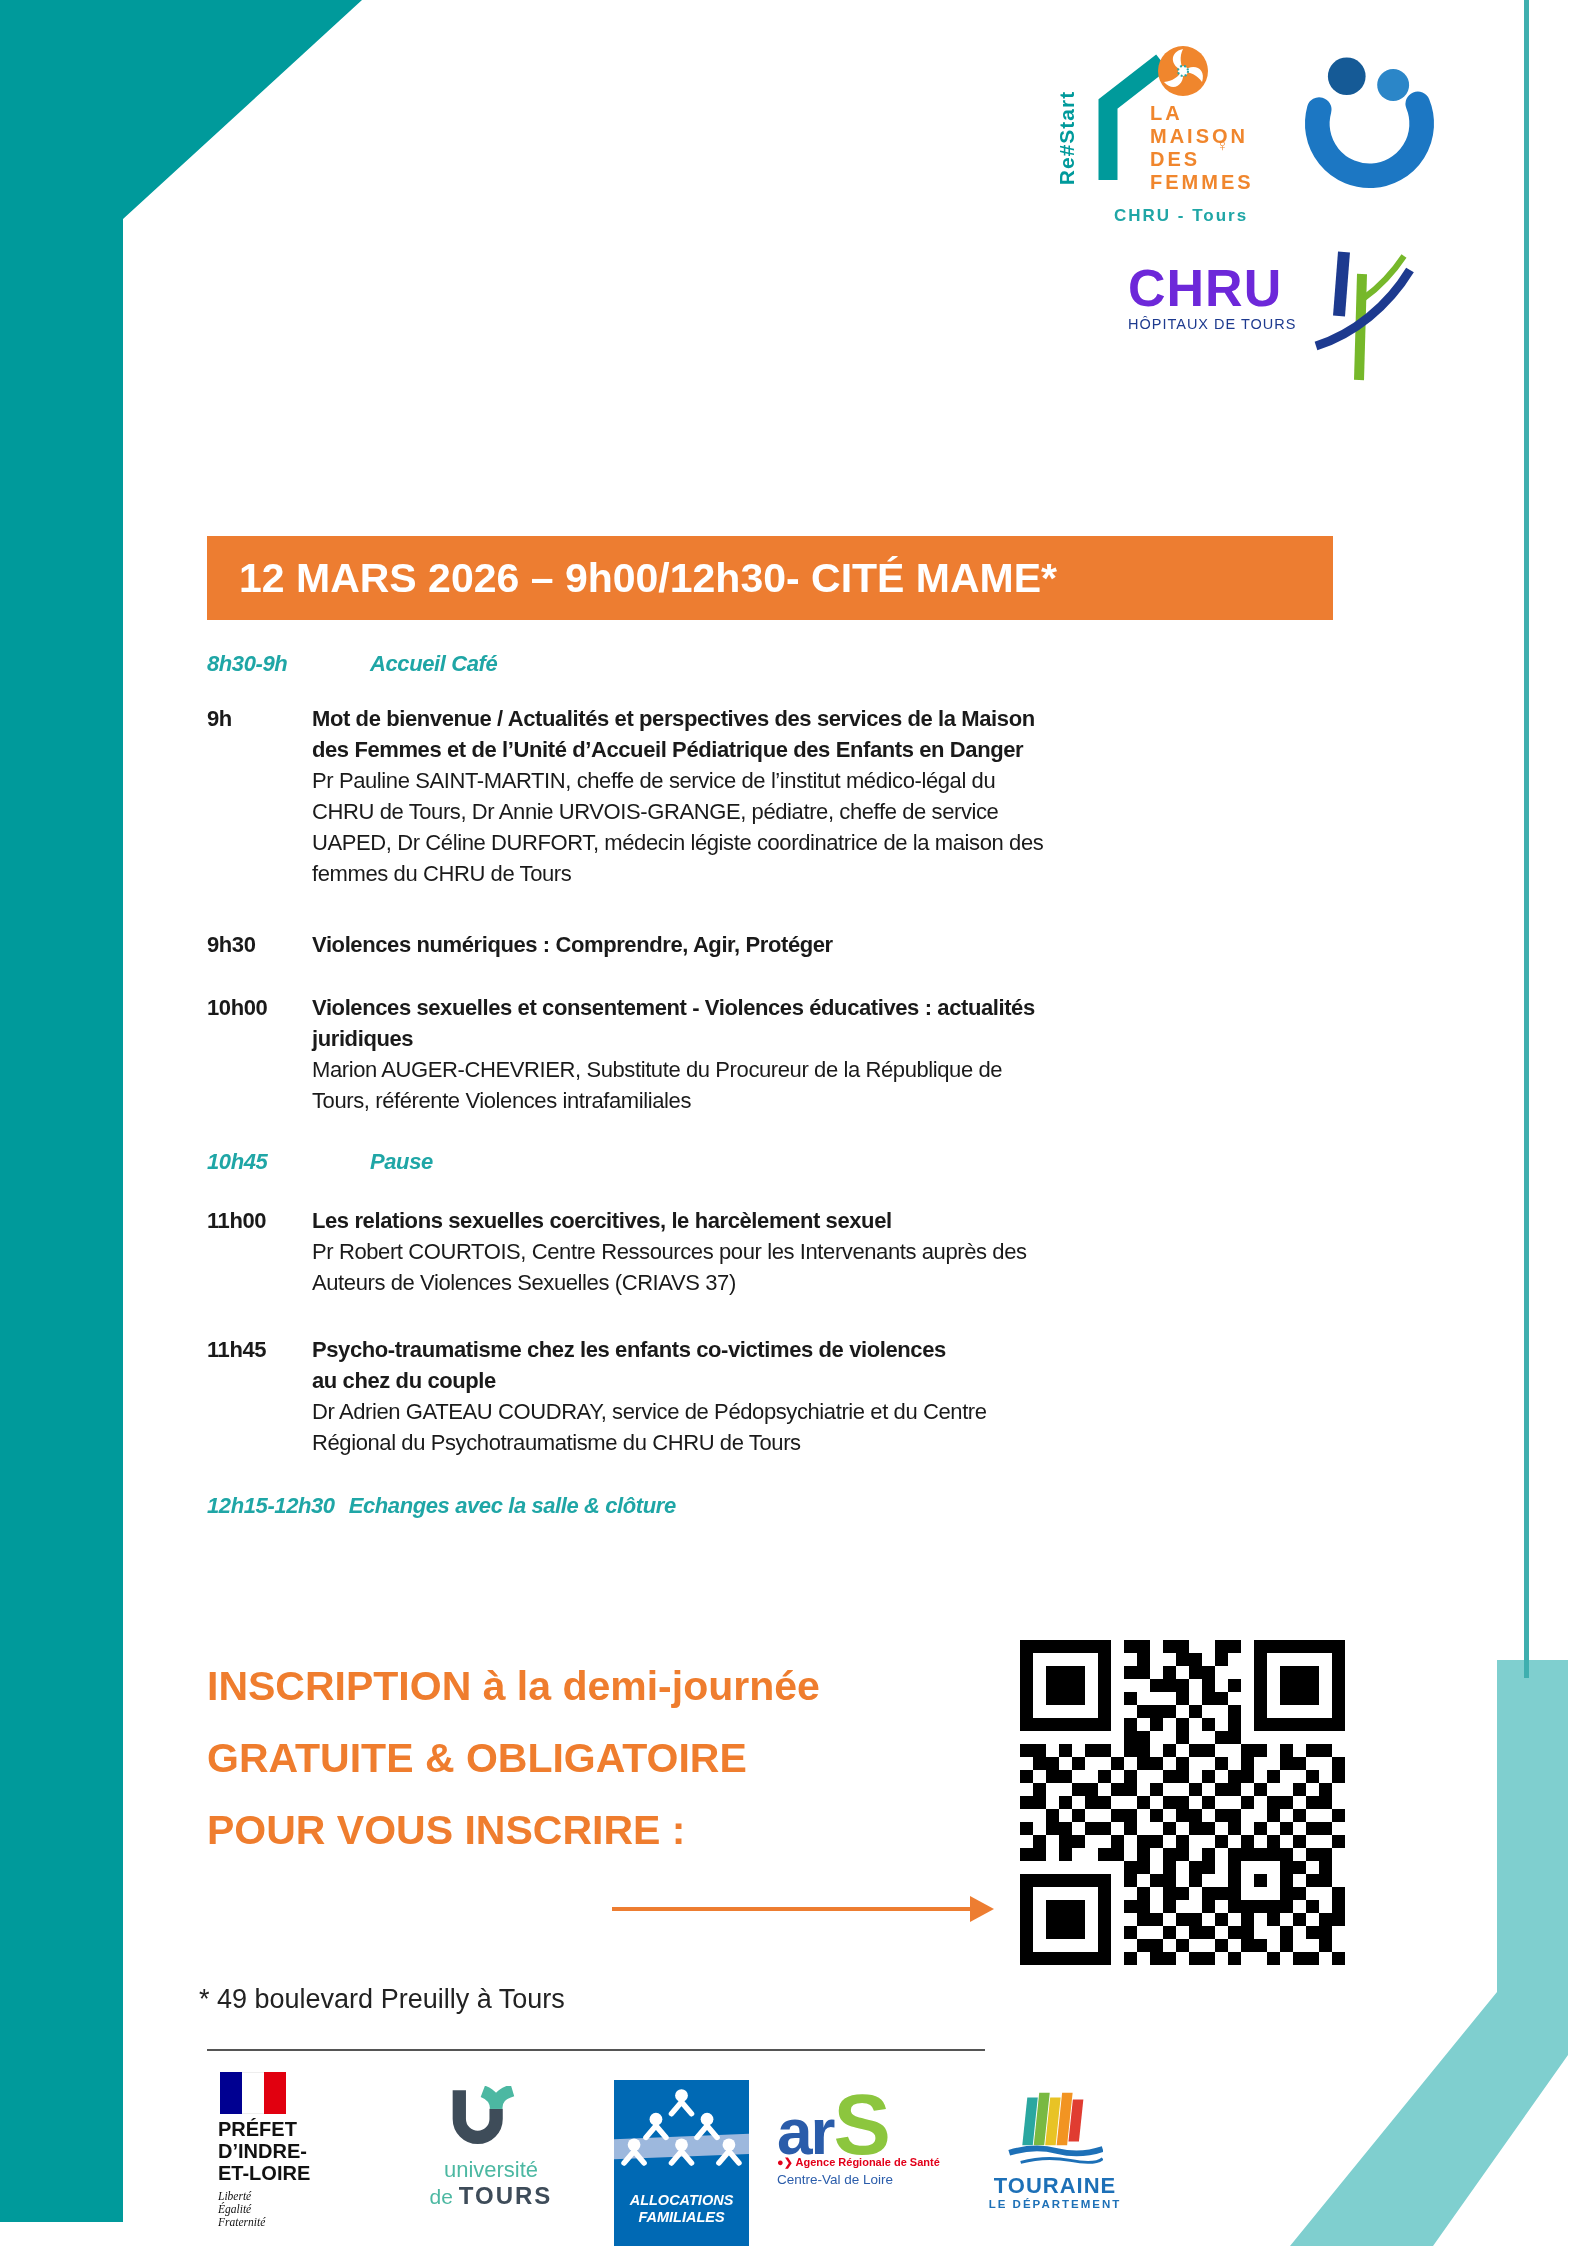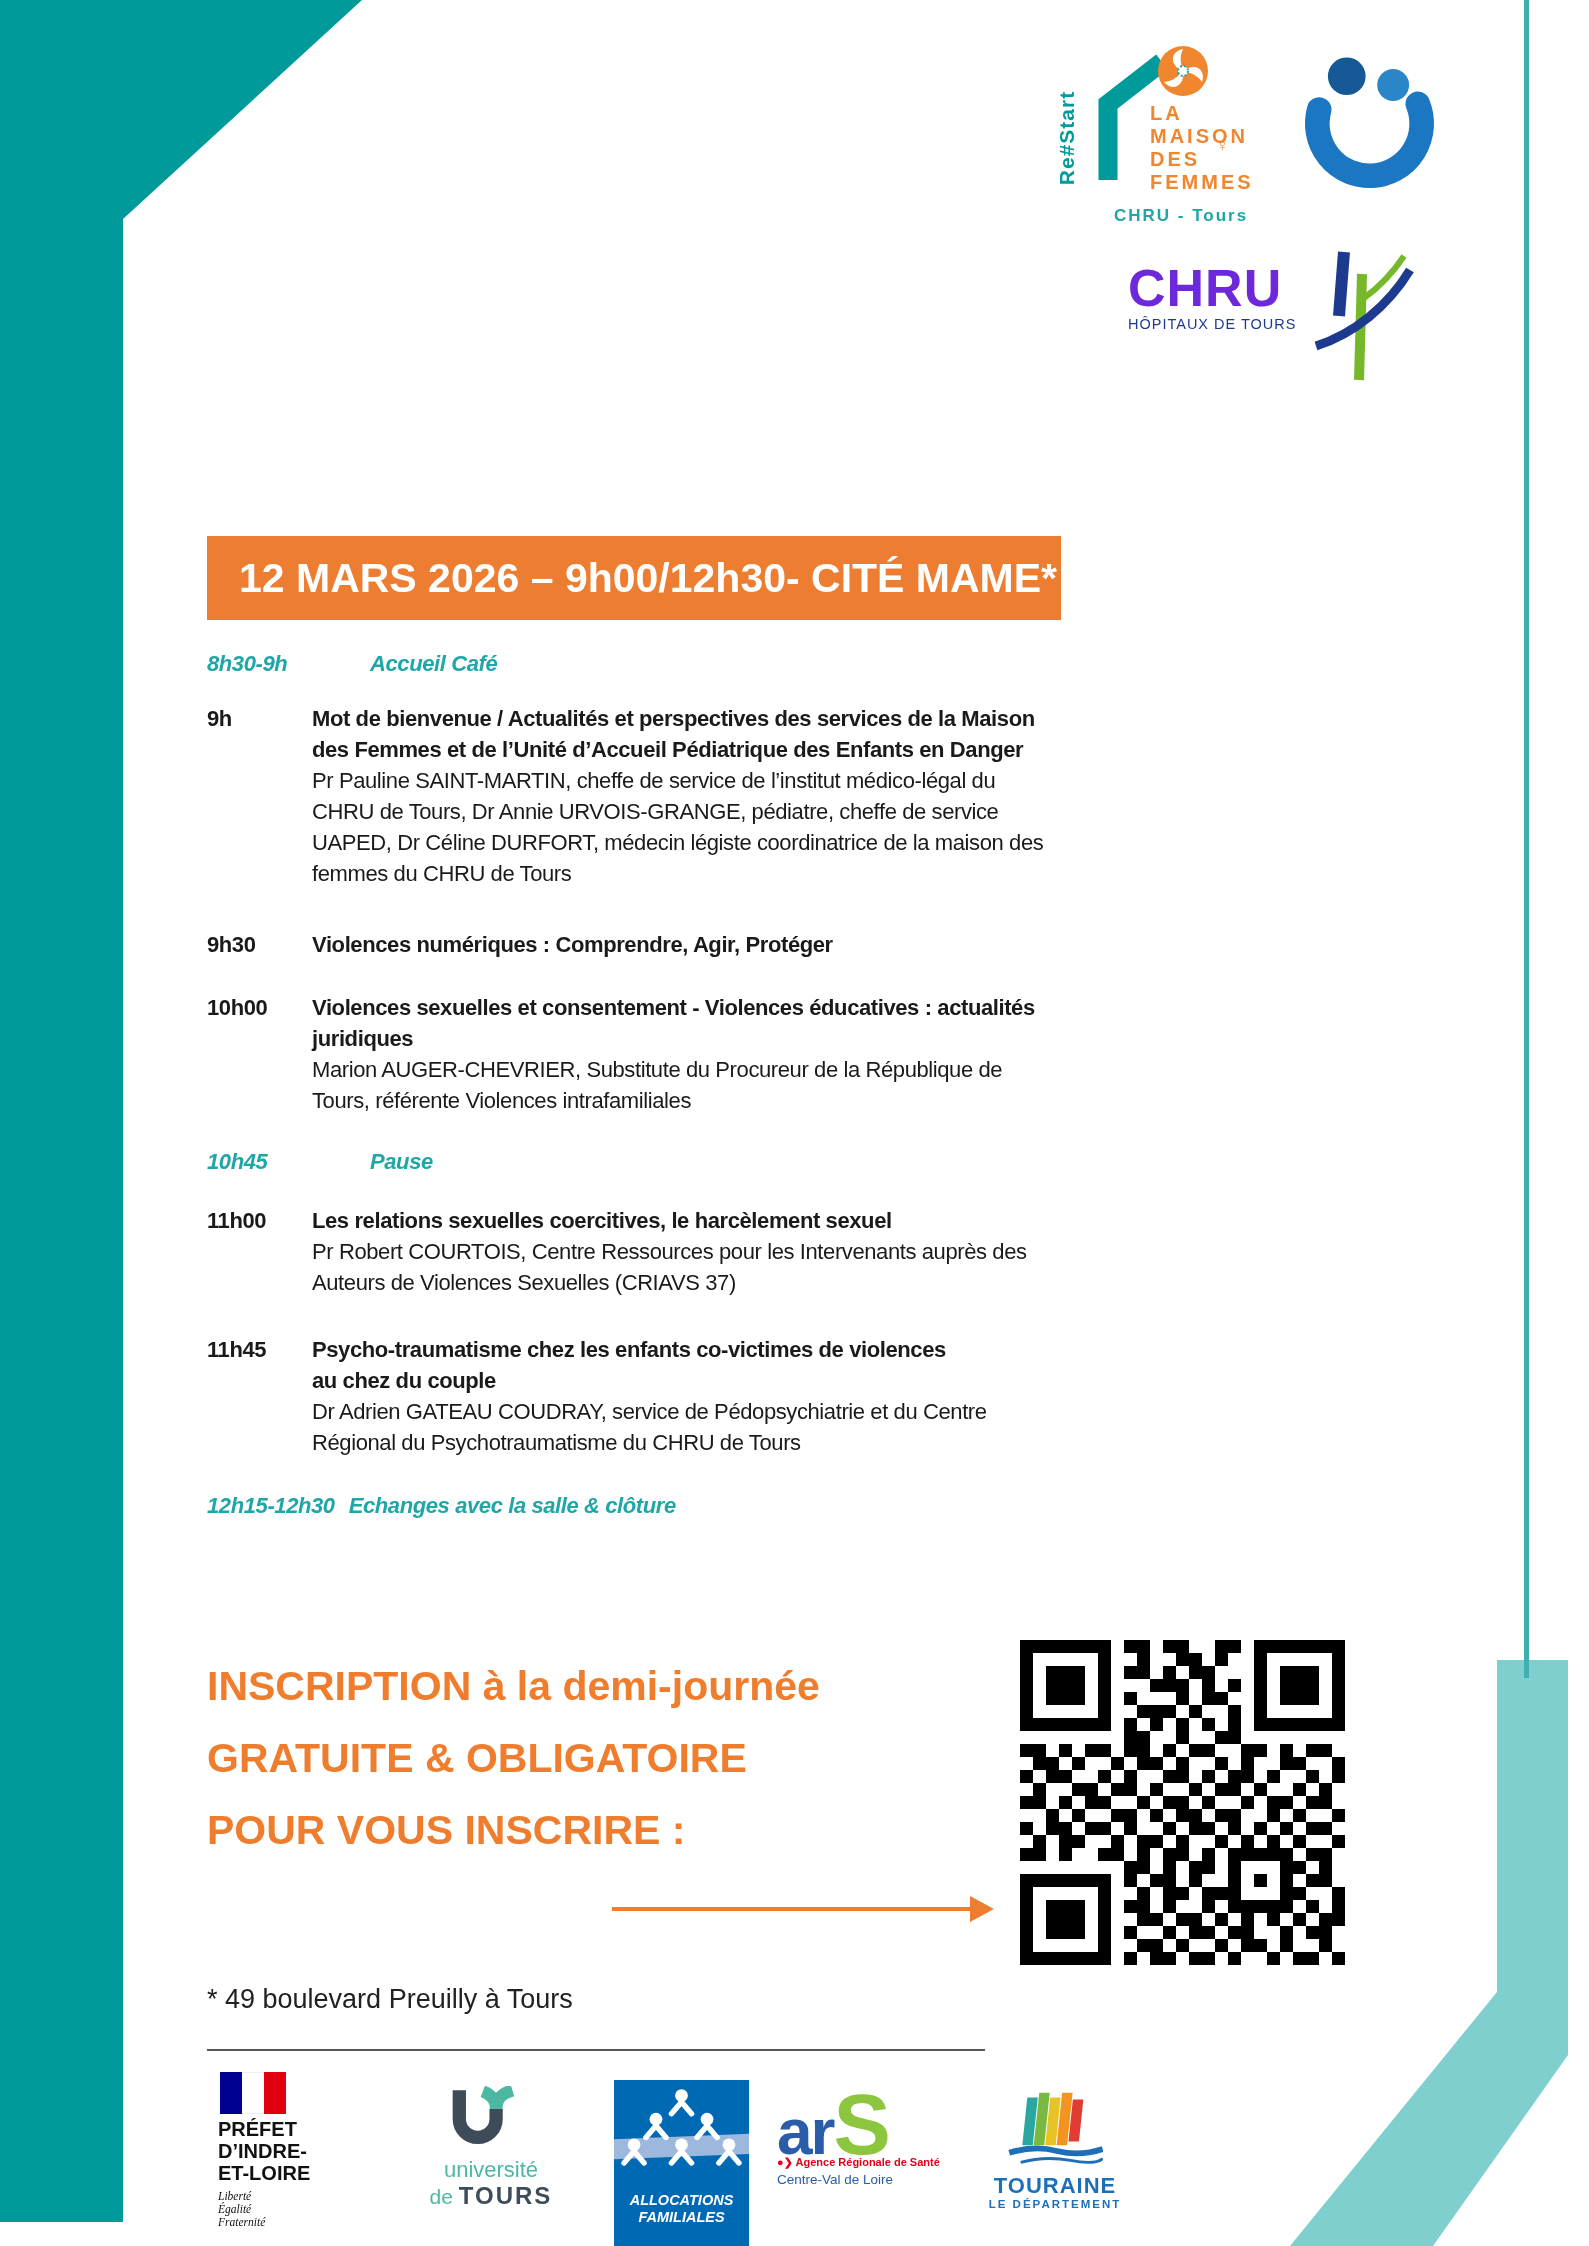--- a/index.html
+++ b/index.html
@@ -28,21 +28,21 @@
   .chru-name{color:#6d28d9;font-weight:bold;font-size:52px;letter-spacing:1px;line-height:52px;}
   .chru-sub{color:#1d3a8f;font-size:14.5px;letter-spacing:1px;margin-top:2px;}
   .chru-h-svg{position:absolute;left:178px;top:-18px;}
 
   
   .title{position:absolute;left:207px;top:248px;width:748px;color:#EF7D2E;font-weight:bold;
          font-size:45px;line-height:61px;}
   .title .line{text-align:justify;text-align-last:justify;}
   .title .line.last{text-align-last:left;}
   .title sup{font-size:0.55em;}
-  .banner{position:absolute;left:207px;top:536px;width:854px;height:84px;background:#ED7D31;
+  .banner{position:absolute;left:207px;top:536px;width:1126px;height:84px;background:#ED7D31;
           color:#fff;font-weight:bold;font-size:41px;line-height:84px;padding-left:32px;box-sizing:border-box;}
 
   
   .schedule{position:absolute;left:207px;top:648px;width:1165px;font-size:22px;line-height:31px;
             letter-spacing:-0.4px;}
   .item{display:flex;align-items:flex-start;}
   .item .time{flex:0 0 105px;font-weight:bold;}
   .item.break{color:#1FA6A6;font-weight:bold;font-style:italic;}
   .item.break .time{flex:0 0 163px;}
   .item.break.tight .time{flex:0 0 auto;margin-right:14px;}
@@ -55,21 +55,21 @@
   .inscription{position:absolute;left:207px;top:1650px;color:#EF7D2E;font-weight:bold;
                font-size:41px;line-height:72px;}
   .arrow{position:absolute;left:612px;top:1896px;width:382px;height:26px;}
   .arrow .shaft{position:absolute;left:0;top:11px;width:358px;height:4px;background:#ED7D31;}
   .arrow .head{position:absolute;right:0;top:0;width:0;height:0;
                border-left:24px solid #ED7D31;border-top:13px solid transparent;border-bottom:13px solid transparent;}
   .qr{position:absolute;left:1020px;top:1640px;width:325px;height:325px;}
   .qr svg rect{fill:#000;}
 
   
-  .footnote{position:absolute;left:207px;top:1984px;font-size:27px;color:#222;}
+  .footnote{position:absolute;left:199px;top:1984px;font-size:27px;color:#222;}
   .divider{position:absolute;left:207px;top:2049px;width:778px;border-top:2px solid #555;}
 
   
   .footer-logos{position:absolute;left:218px;top:2066px;display:flex;gap:28px;align-items:flex-start;}
   .prefet{width:150px;margin-top:6px;}
   .flag{display:flex;width:66px;height:42px;margin-left:2px;}
   .flag .b{width:22px;background:#000091;}
   .flag .w{width:22px;background:#fff;border-top:1px solid #eee;border-bottom:1px solid #eee;}
   .flag .r{width:22px;background:#e1000f;}
   .prefet-name{font-weight:bold;font-size:20px;line-height:22px;color:#111;margin-top:4px;}

